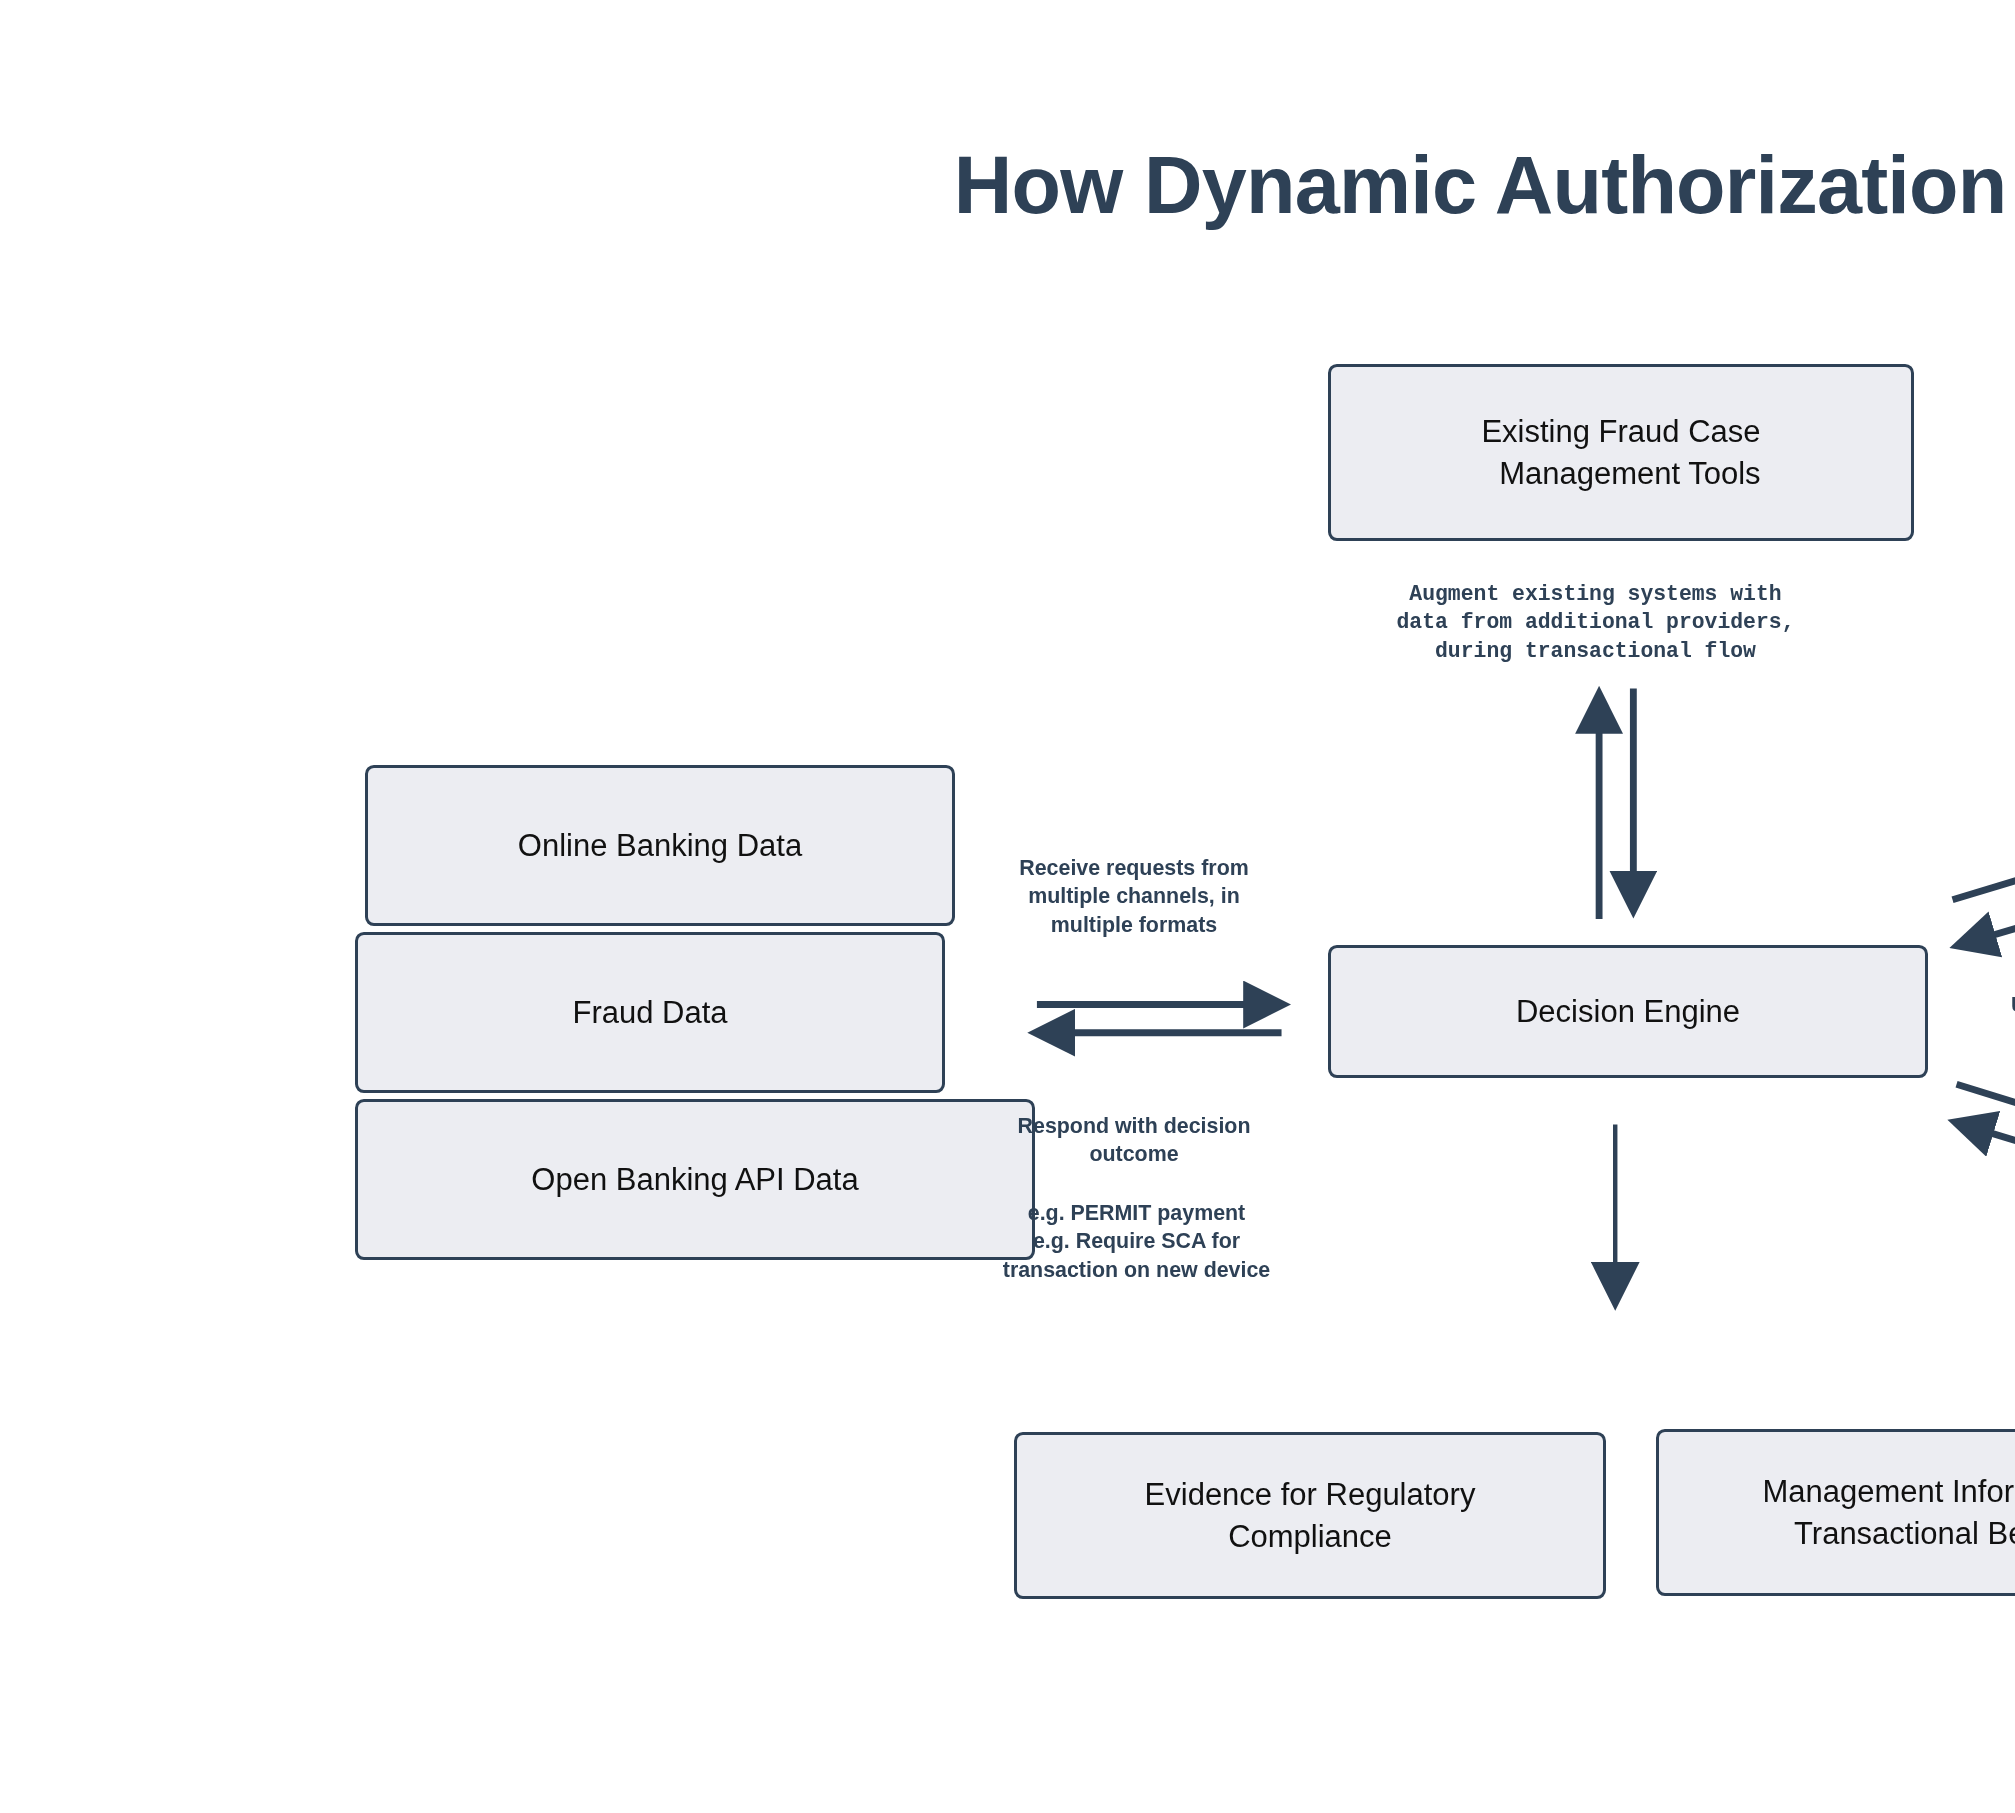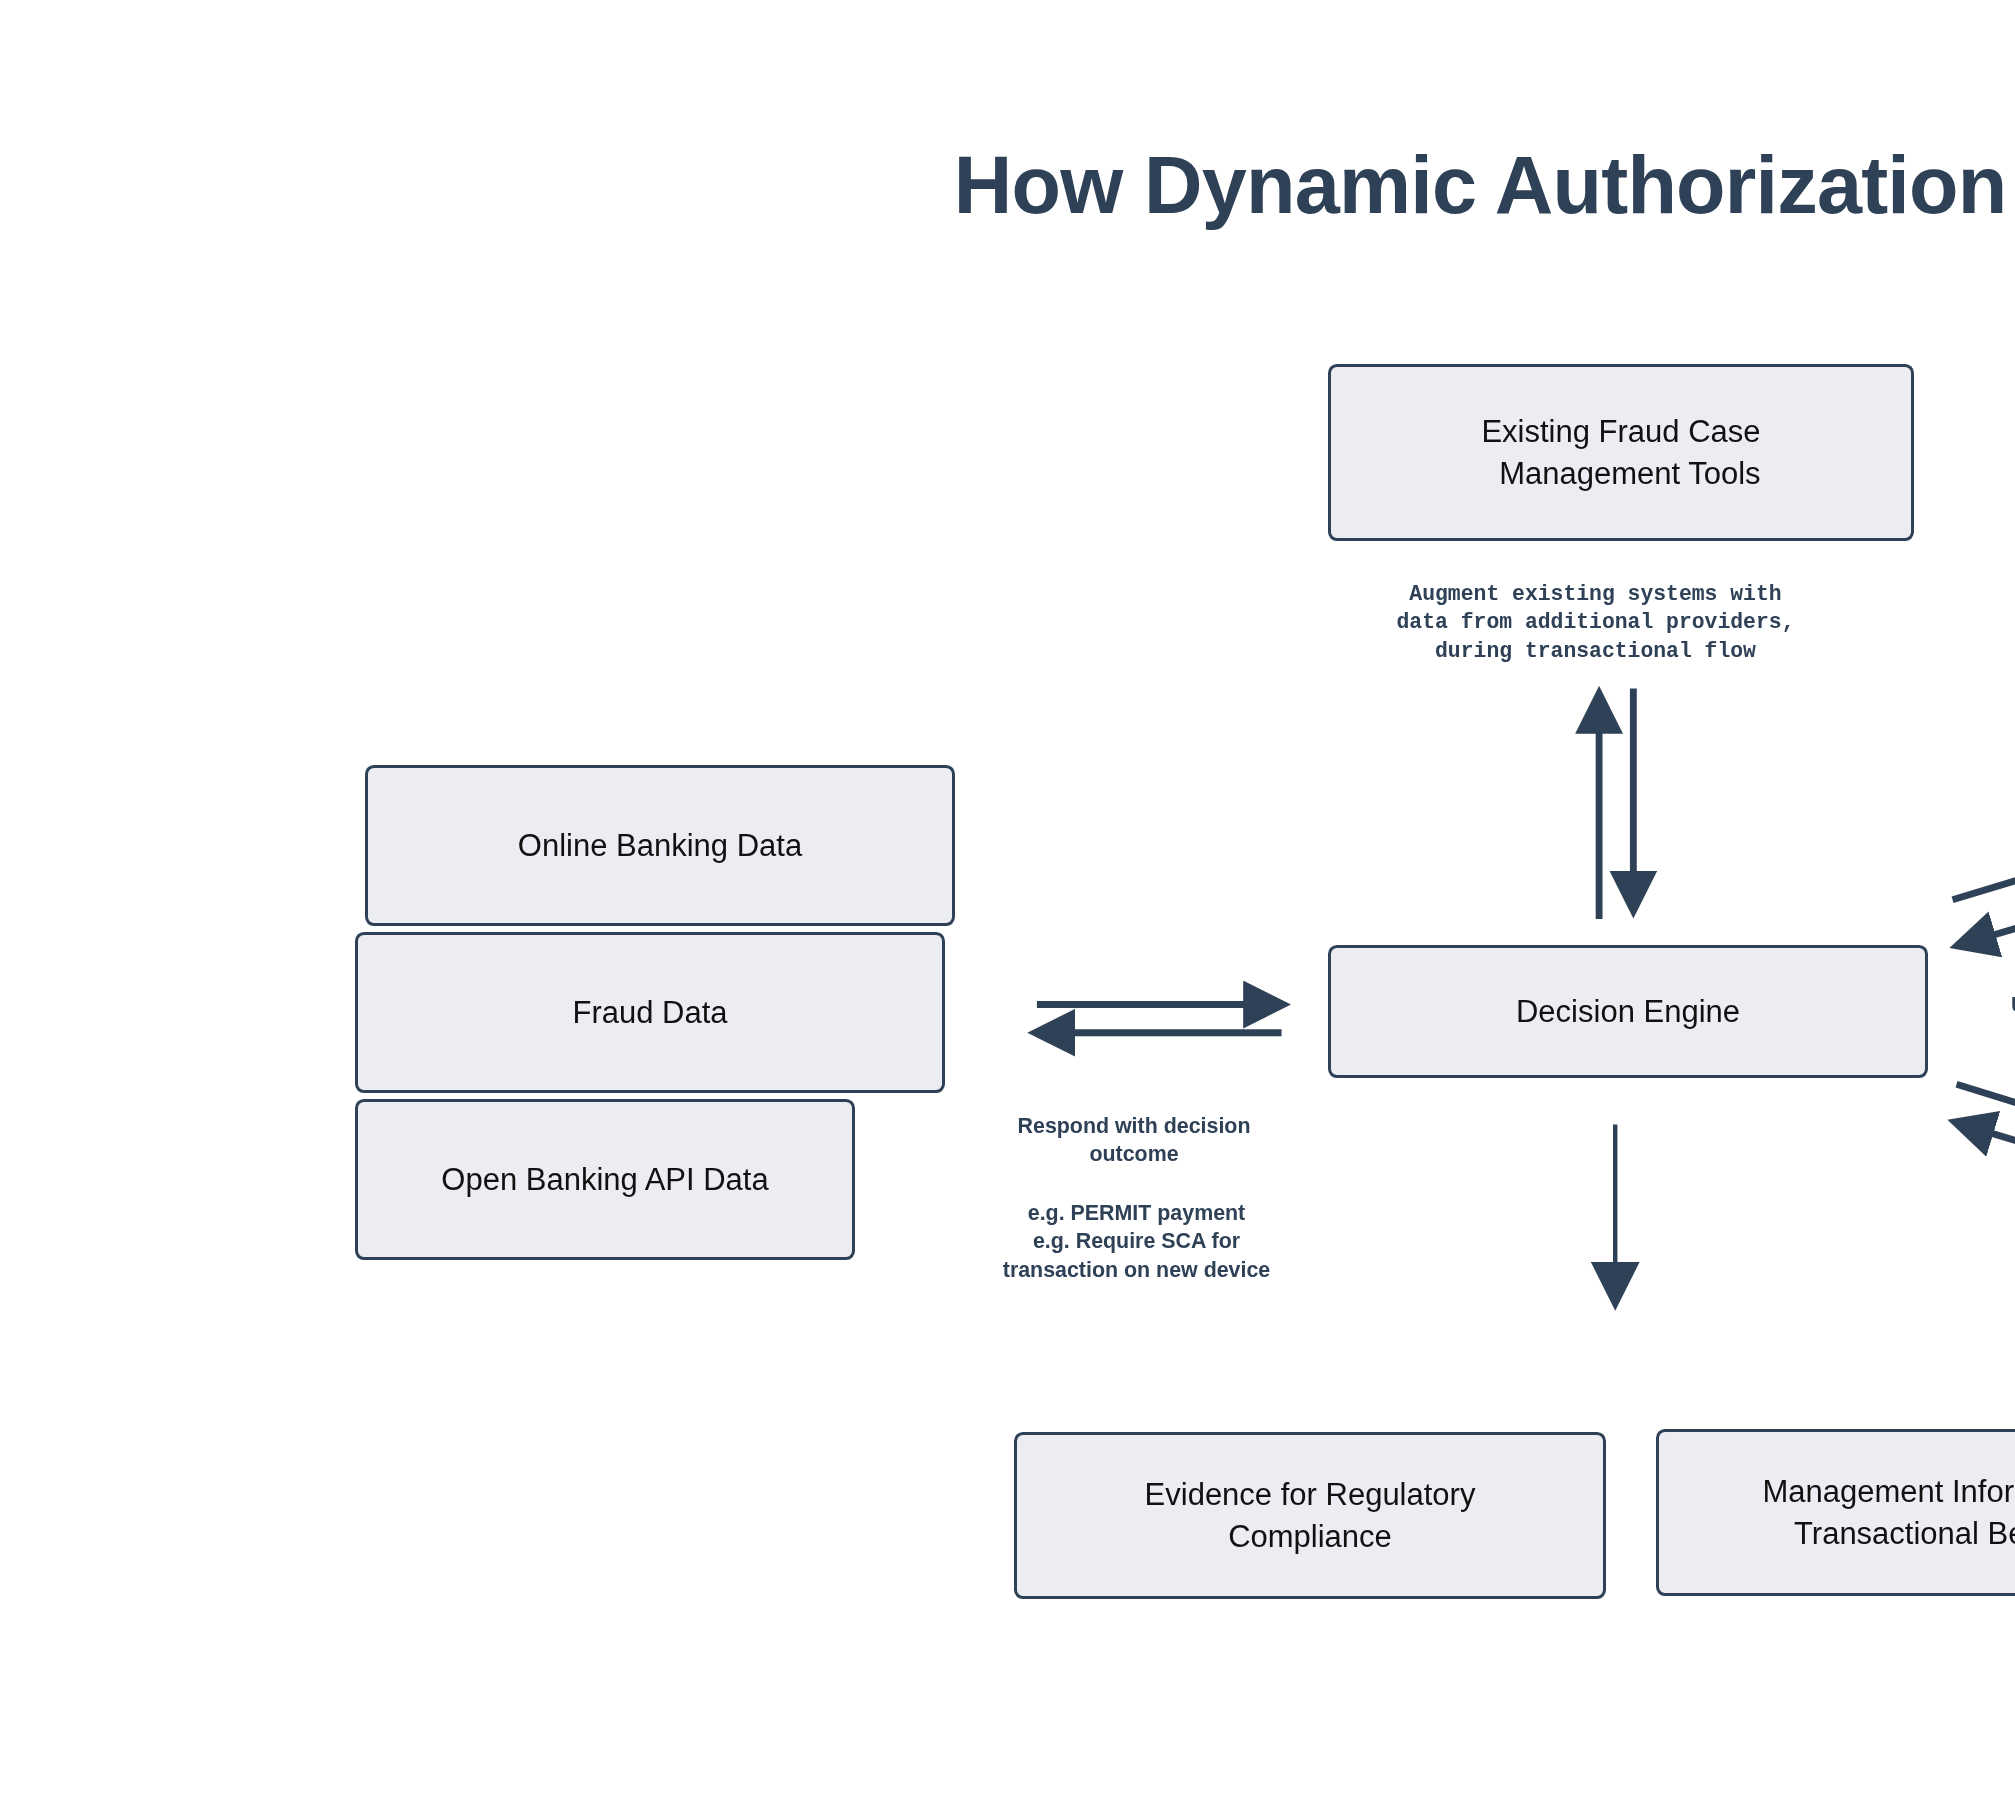--- a/index.html
+++ b/index.html
@@ -105,21 +105,21 @@
   </div>
 
   <div class="node" style="left:365px; top:765px; width:590px; height:161px;">
     <span class="lbl">Online Banking Data</span>
   </div>
 
   <div class="node" style="left:355px; top:932px; width:590px; height:161px;">
     <span class="lbl">Fraud Data</span>
   </div>
 
-  <div class="node" style="left:355px; top:1099px; width:500px; height:161px;">
+  <div class="node" style="left:355px; top:1099px; width:680px; height:161px;">
     <span class="lbl">Open Banking API Data</span>
   </div>
 
   <div class="node" style="left:1328px; top:945px; width:600px; height:133px;">
     <span class="lbl">Decision Engine</span>
   </div>
 
   <div class="node" style="left:1014px; top:1432px; width:592px; height:167px;">
     <span class="lbl" style="white-space:pre-line;">Evidence for Regulatory
 Compliance</span>
@@ -127,20 +127,23 @@
 
   <div class="node" style="left:1656px; top:1429px; width:592px; height:167px;">
     <span class="lbl" style="white-space:pre-line;">Management Information of
 Transactional Behavior</span>
   </div>
 
   <div class="ann" style="left:1382px; top:580px; width:427px;font-family:Liberation Mono, monospace;">Augment existing systems with
 data from additional providers,
 during transactional flow</div>
 
+  <div class="ann" style="left:989px; top:854px; width:290px;">Receive requests from
+multiple channels, in
+multiple formats</div>
 
   <div class="ann" style="left:989px; top:1112px; width:290px;">Respond with decision
 outcome</div>
 
   <div class="ann" style="left:967px; top:1199px; width:339px;">e.g. PERMIT payment
 e.g. Require SCA for
 transaction on new device</div>
 
   <div class="ann" style="left:1959px; top:991px; width:395px;">Use multiple data sources to
 make uniformed decisions</div>

